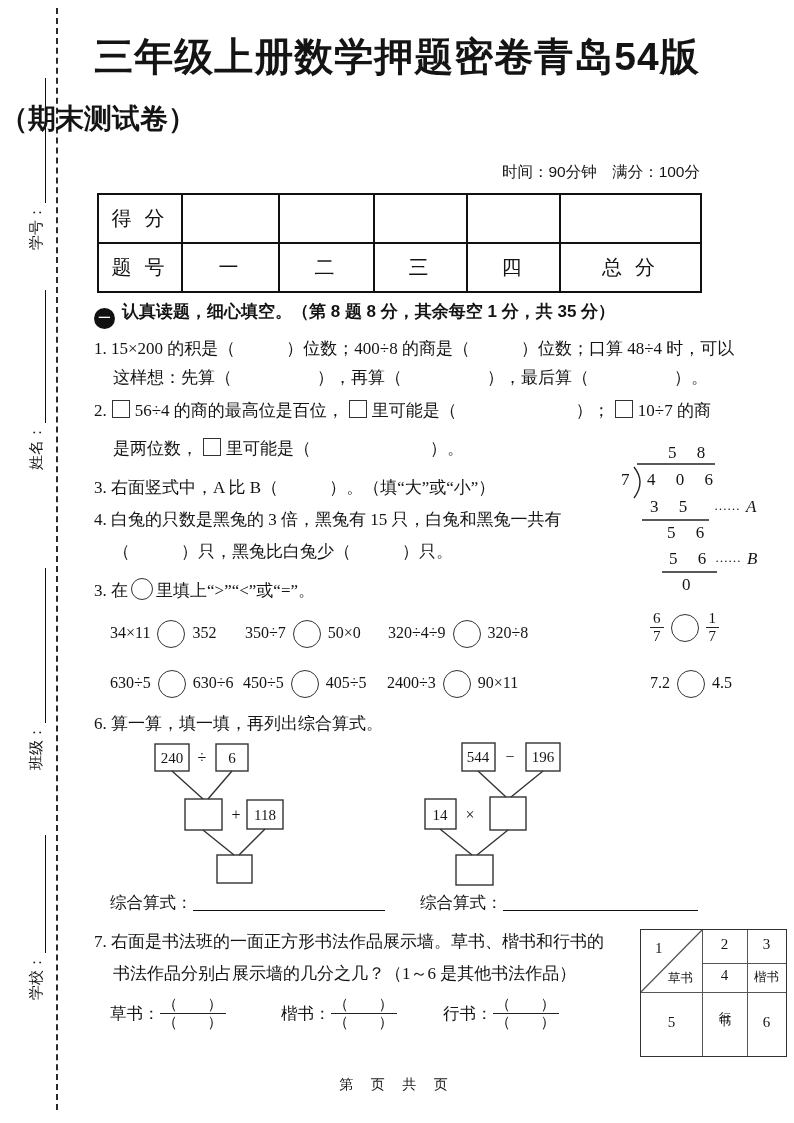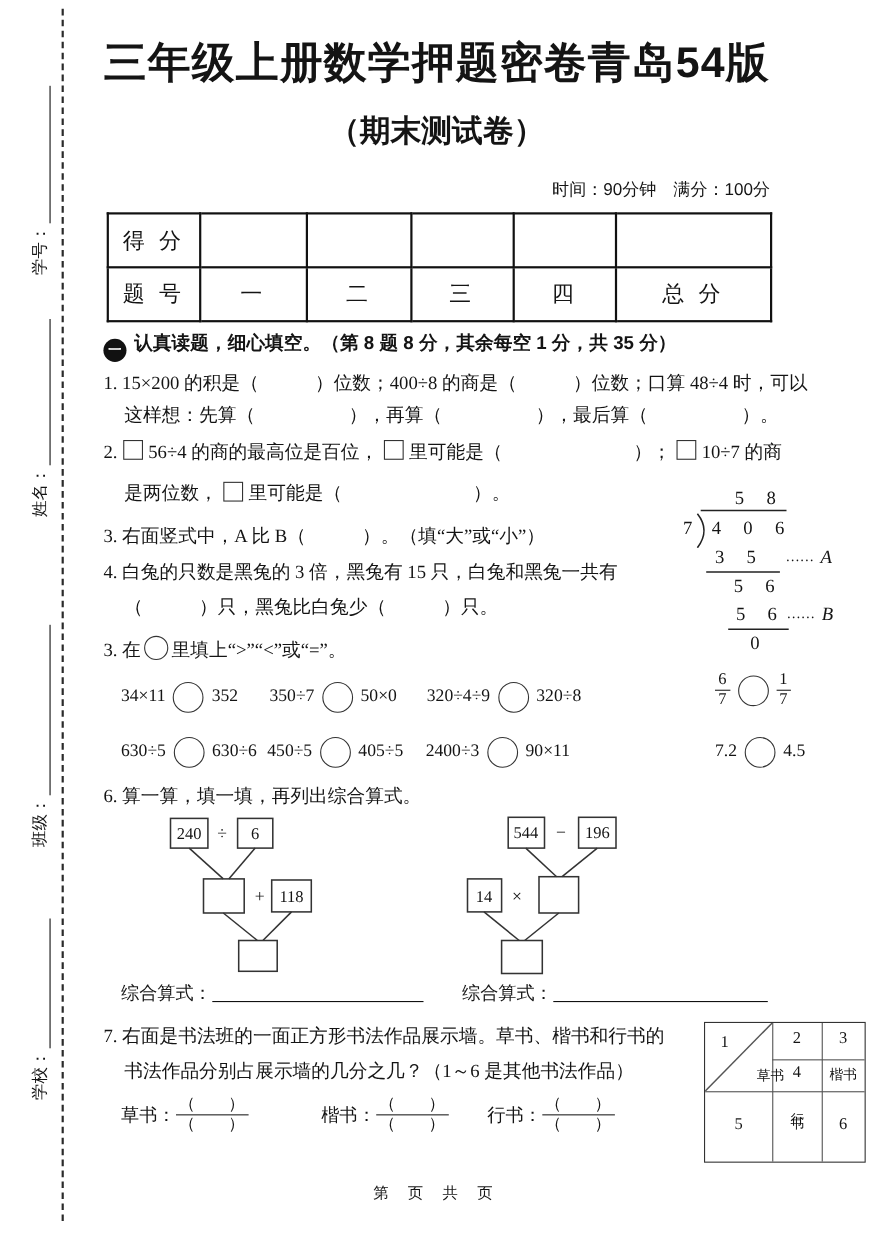--- a/index.html
+++ b/index.html
@@ -3,21 +3,21 @@
 <meta charset="utf-8">
 <style>
   html,body{margin:0;padding:0;background:#e8e8e8;}
   .page{position:relative;width:794px;height:1123px;background:#ffffff;margin:0 auto;
         font-family:"Liberation Serif",serif;color:#141414;overflow:hidden;}
   .abs{position:absolute;}
   .line{position:absolute;white-space:nowrap;font-size:17px;line-height:24px;}
   
   .title{position:absolute;left:0;top:30px;width:100%;text-align:center;
          font-family:"Liberation Sans",sans-serif;font-weight:bold;font-size:39px;letter-spacing:1px;}
-  .subtitle{position:absolute;left:0;top:100px;width:100%;text-align:center;
+  .subtitle{position:absolute;left:0;top:100px;width:100%;text-align:left;
             font-family:"Liberation Sans",sans-serif;font-weight:bold;font-size:28px;}
   .meta{position:absolute;left:0;top:162px;width:700px;text-align:right;
         font-family:"Liberation Sans",sans-serif;font-weight:normal;font-size:15.5px;}
   
   .score-table{position:absolute;left:97px;top:193px;width:603px;border-collapse:collapse;table-layout:fixed;}
   .score-table td{border:2.2px solid #111;height:45px;text-align:center;font-size:20px;letter-spacing:4px;}
   
   .side-field{position:absolute;left:24px;height:22px;display:flex;align-items:flex-end;
               transform-origin:0 0;transform:rotate(-90deg);font-size:15px;}
   .side-blank{flex:1;border-bottom:1.6px solid #111;height:15px;margin-left:2px;}
@@ -222,21 +222,21 @@
   <div class="line" style="left:94px;top:930px;">7. 右面是书法班的一面正方形书法作品展示墙。草书、楷书和行书的</div>
   <div class="line" style="left:113px;top:962px;">书法作品分别占展示墙的几分之几？（1～6 是其他书法作品）</div>
 
   <div class="ansfrac" style="left:110px;top:996px;">
     <span>草书：</span>
       <span class="fstack">
         <span class="ftop">（　　）</span>
         <span class="fbot">（　　）</span>
       </span>
   </div>
-  <div class="ansfrac" style="left:292px;top:996px;">
+  <div class="ansfrac" style="left:281px;top:996px;">
     <span>楷书：</span>
       <span class="fstack">
         <span class="ftop">（　　）</span>
         <span class="fbot">（　　）</span>
       </span>
   </div>
   <div class="ansfrac" style="left:443px;top:996px;">
     <span>行书：</span>
       <span class="fstack">
         <span class="ftop">（　　）</span>
@@ -246,21 +246,21 @@
 
   <div class="wall">
     <div class="gl" style="left:61px;top:0;width:1.4px;height:126px;"></div>
     <div class="gl" style="left:106px;top:0;width:1.4px;height:126px;"></div>
     <div class="gl" style="left:61px;top:33px;width:84px;height:1.4px;"></div>
     <div class="gl" style="left:0;top:62px;width:145px;height:1.4px;"></div>
     <svg style="position:absolute;left:0;top:0;" width="62" height="62">
       <line x1="0" y1="62" x2="61" y2="0" stroke="#555" stroke-width="1.3"></line>
     </svg>
     <span style="left:14px;top:10px;">1</span>
-    <span class="small" style="left:27px;top:40px;margin-left:20px;">草书</span>
+    <span class="small" style="left:27px;top:40px;">草书</span>
     <span style="left:61px;top:6px;width:45px;">2</span>
     <span style="left:106px;top:6px;width:39px;">3</span>
     <span style="left:61px;top:37px;width:45px;">4</span>
     <span class="small" style="left:106px;top:39px;width:39px;">楷书</span>
     <span style="left:0;top:84px;width:61px;">5</span>
     <span class="small vert" style="left:75px;top:72px;">行书</span>
     <span style="left:106px;top:84px;width:39px;">6</span>
   </div>
 
   <div class="footer">第 页 共 页</div>

